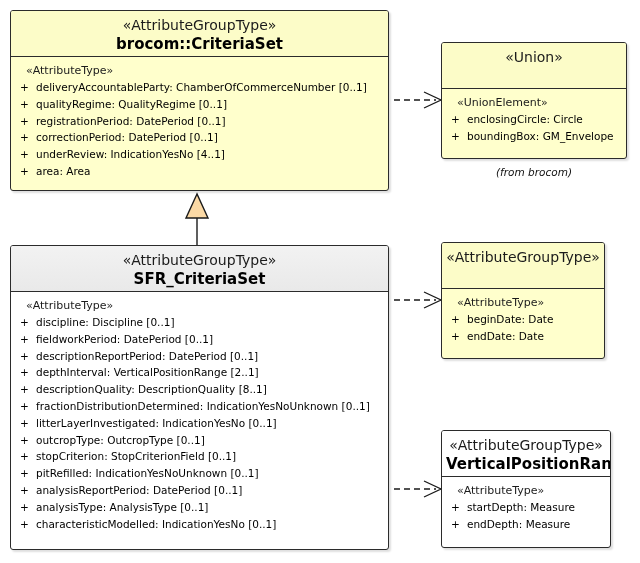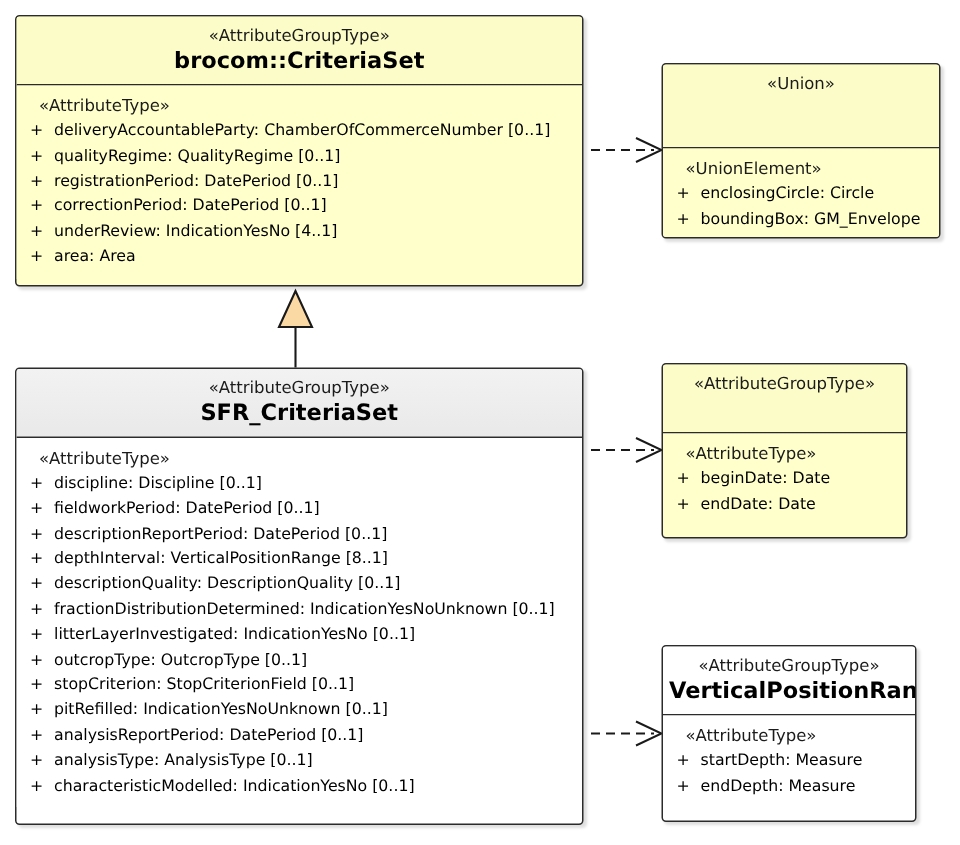--- a/index.html
+++ b/index.html
@@ -24,21 +24,21 @@
     overflow: hidden;
   }
   .uml-header {
     box-sizing: border-box;
     text-align: center;
     padding: 6px 4px 5px 4px;
     border-bottom: 1px solid #2b2b2b;
     line-height: 1.28;
   }
   .stereotype {
-    font-size: 11px;
+    font-size: 14px;
     color: #1b1b1b;
     white-space: nowrap;
   }
   .class-name {
     font-size: 15px;
     font-weight: bold;
     color: #000000;
     white-space: nowrap;
   }
   .uml-body {
@@ -160,35 +160,36 @@
         <span class="attr-text">underReview: IndicationYesNo [4..1]</span>
       </div>
       <div class="attr-row">
         <span class="attr-vis">+</span>
         <span class="attr-text">area: Area</span>
       </div>
     </div>
   </div>
 
   <div class="uml-class theme-yellow" style="left:441px; top:42px; width:186px; height:117px;">
-    <div class="uml-header" style="height:56px;">
+    <div class="uml-header" style="height:46px;">
       <div class="stereotype">«Union»</div>
     </div>
     <div class="uml-body">
       <div class="group-stereotype">«UnionElement»</div>
       <div class="attr-row">
         <span class="attr-vis">+</span>
         <span class="attr-text">enclosingCircle: Circle</span>
       </div>
       <div class="attr-row">
         <span class="attr-vis">+</span>
         <span class="attr-text">boundingBox: GM_Envelope</span>
       </div>
     </div>
   </div>
+  <div class="pkg-note" style="left:441px; top:166px; width:186px; text-align:center;">(from brocom)</div>
 
   <div class="uml-class theme-gray" style="left:10px; top:245px; width:379px; height:305px;">
     <div class="uml-header" style="height:46px;">
       <div class="stereotype">«AttributeGroupType»</div>
       <div class="class-name">SFR_CriteriaSet</div>
     </div>
     <div class="uml-body">
       <div class="group-stereotype">«AttributeType»</div>
       <div class="attr-row">
         <span class="attr-vis">+</span>
@@ -197,25 +198,25 @@
       <div class="attr-row">
         <span class="attr-vis">+</span>
         <span class="attr-text">fieldworkPeriod: DatePeriod [0..1]</span>
       </div>
       <div class="attr-row">
         <span class="attr-vis">+</span>
         <span class="attr-text">descriptionReportPeriod: DatePeriod [0..1]</span>
       </div>
       <div class="attr-row">
         <span class="attr-vis">+</span>
-        <span class="attr-text">depthInterval: VerticalPositionRange [8..1]</span>
-      </div>
-      <div class="attr-row">
-        <span class="attr-vis">+</span>
-        <span class="attr-text">descriptionQuality: DescriptionQuality [0..1]</span>
+        <span class="attr-text">depthInterval: VerticalPositionRange [2..1]</span>
+      </div>
+      <div class="attr-row">
+        <span class="attr-vis">+</span>
+        <span class="attr-text">descriptionQuality: DescriptionQuality [8..1]</span>
       </div>
       <div class="attr-row">
         <span class="attr-vis">+</span>
         <span class="attr-text">fractionDistributionDetermined: IndicationYesNoUnknown [0..1]</span>
       </div>
       <div class="attr-row">
         <span class="attr-vis">+</span>
         <span class="attr-text">litterLayerInvestigated: IndicationYesNo [0..1]</span>
       </div>
       <div class="attr-row">

